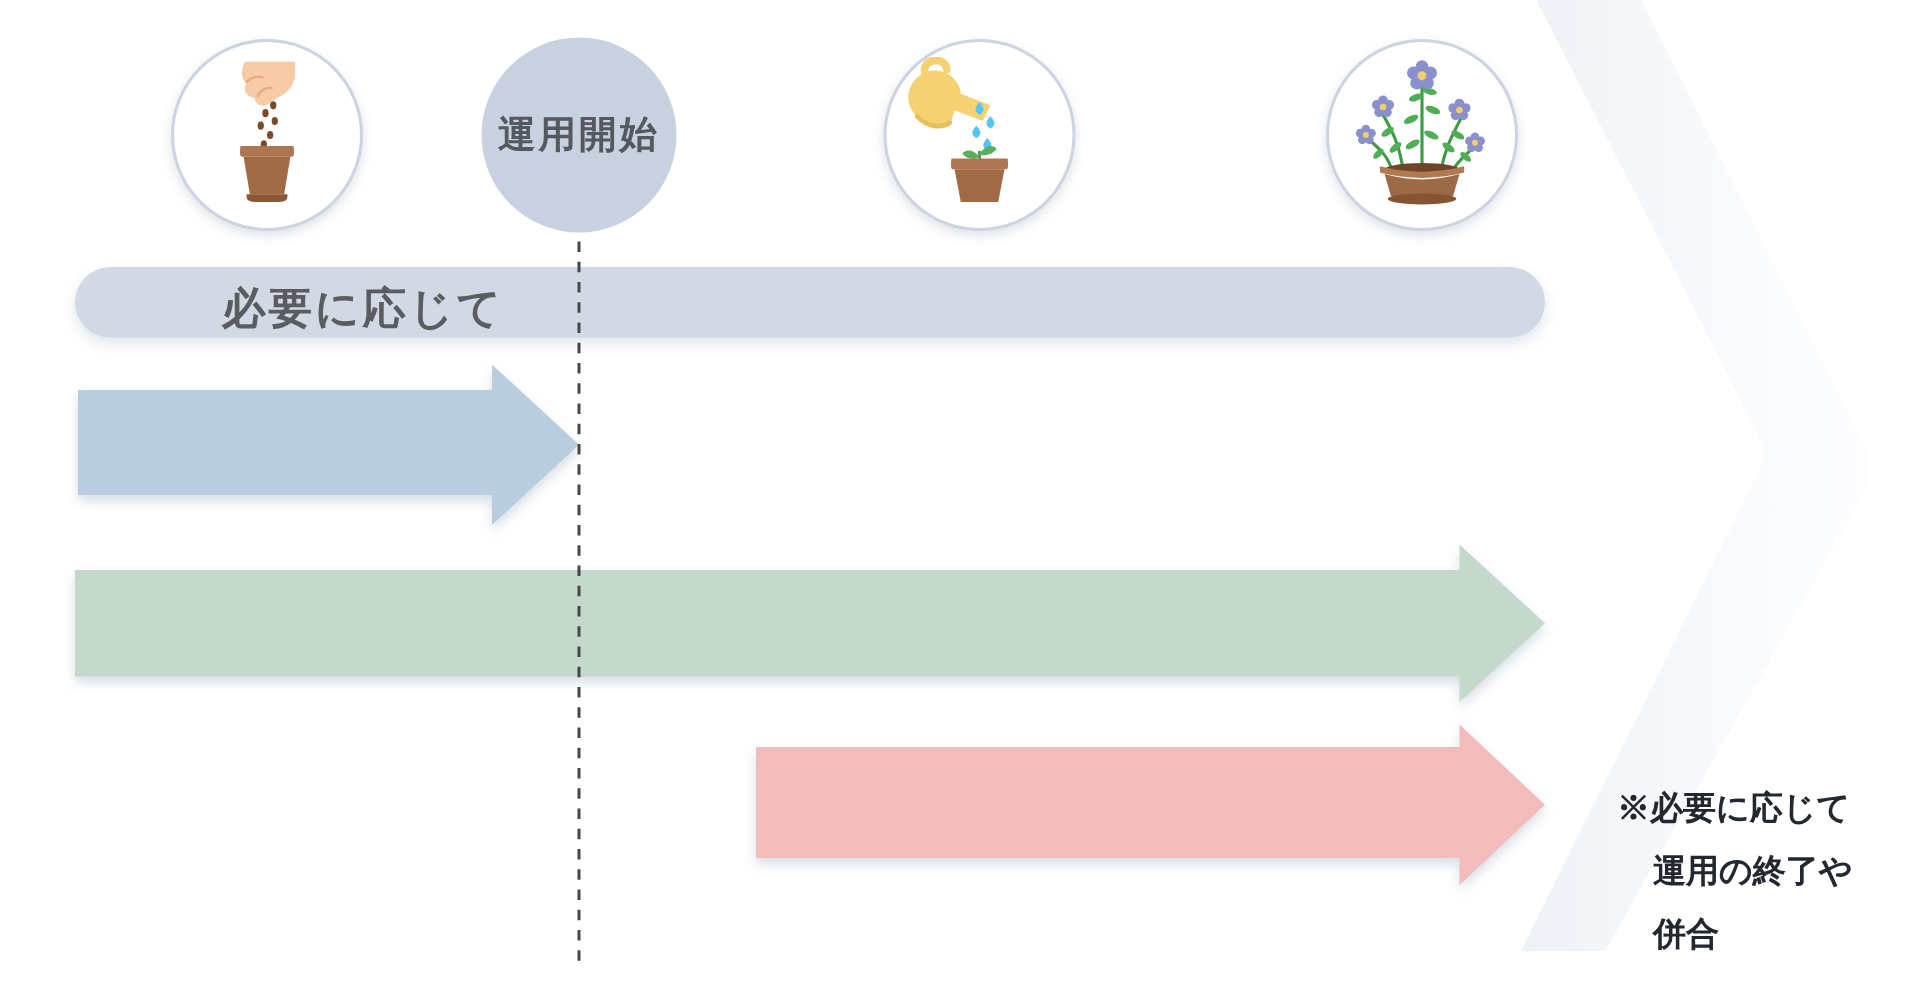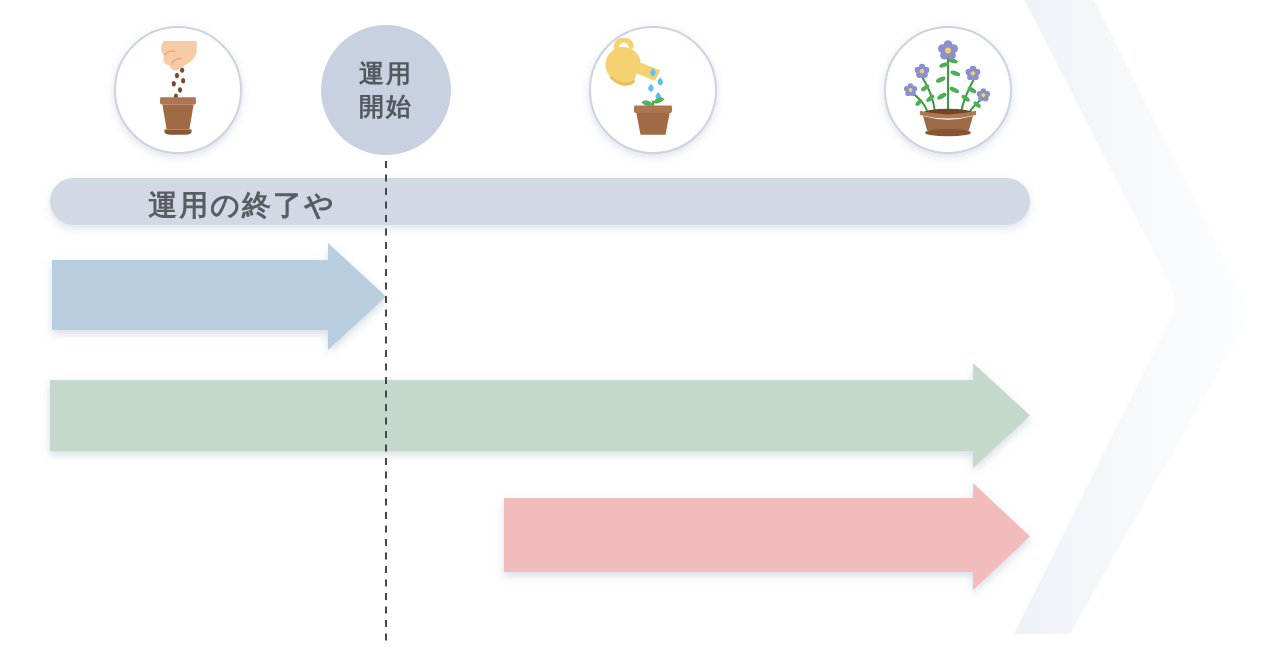--- a/index.html
+++ b/index.html
@@ -17,21 +17,21 @@
     display:flex;align-items:center;justify-content:center;box-sizing:border-box;
   }
   .ic1{left:114px;top:26px}
   .ic2{left:589px;top:26px}
   .ic3{left:884px;top:26px}
 
   
   .milestone{
     position:absolute;left:321px;top:25px;width:130px;height:130px;border-radius:50%;
     background:var(--milestone-fill,#c8d1e0);
-    display:flex;flex-direction:column;align-items:center;justify-content:center;
+    display:flex;flex-direction:row;align-items:center;justify-content:center;
     font-size:25px;font-weight:bold;color:#54585f;line-height:33px;letter-spacing:2px;
   }
 
   
   .phase-bar{
     position:absolute;left:50px;top:178px;width:980px;height:47px;border-radius:24px;
     background:var(--bar-fill,#d2d9e4);
     box-shadow:0 4px 9px rgba(130,150,175,.25);
   }
   .phase-label{
@@ -149,30 +149,35 @@
         <use href="#fl" transform="translate(84,55) scale(0.9)"></use>
       </g>
       <ellipse cx="50" cy="72" rx="24" ry="4" fill="#6f4528"></ellipse>
       <path d="M23,70 Q50,77 77,70 L77,74 Q50,81 23,74 Z" fill="#b1794f"></path>
       <path d="M26,75 Q50,82 74,75 L70,89 Q50,95 30,89 Z" fill="#9c6a45"></path>
       <ellipse cx="50" cy="91" rx="22" ry="3.5" fill="#875432"></ellipse>
     </svg>
   </div>
 
   <div class="phase-bar"></div>
-  <div class="phase-label pl1">運用の終了や</div>
+  <div class="phase-label pl1">必要に応じて</div>
 
   <svg class="layer" viewBox="0 0 1280 664">
     <defs>
       <filter id="ashadow" x="-20%" y="-20%" width="140%" height="160%">
         <feDropShadow dx="0" dy="4" stdDeviation="4" flood-color="#7b90ad" flood-opacity="0.3"></feDropShadow>
       </filter>
     </defs>
     <g filter="url(#ashadow)">
       <path d="M52,260 L328,260 L328,243 L386,296.5 L328,350 L328,330 L52,330 Z" fill="var(--arrow-blue,#b8cede)"></path>
       <path d="M50,380 L973,380 L973,363 L1030,415.5 L973,468 L973,451 L50,451 Z" fill="var(--arrow-green,#c4d8cc)"></path>
       <path d="M504,498 L973,498 L973,483 L1030,536.5 L973,590 L973,572 L504,572 Z" fill="var(--arrow-pink,#f2bcbc)"></path>
     </g>
     <line x1="386" y1="161" x2="386" y2="642" stroke="var(--dashed-line,#45474c)" stroke-width="2" stroke-dasharray="7 6.5"></line>
   </svg>
 
+  <div class="note">
+    <div>※必要に応じて</div>
+    <div class="indent">運用の終了や</div>
+    <div class="indent">併合</div>
+  </div>
 
 </div>
 
 </body></html>

